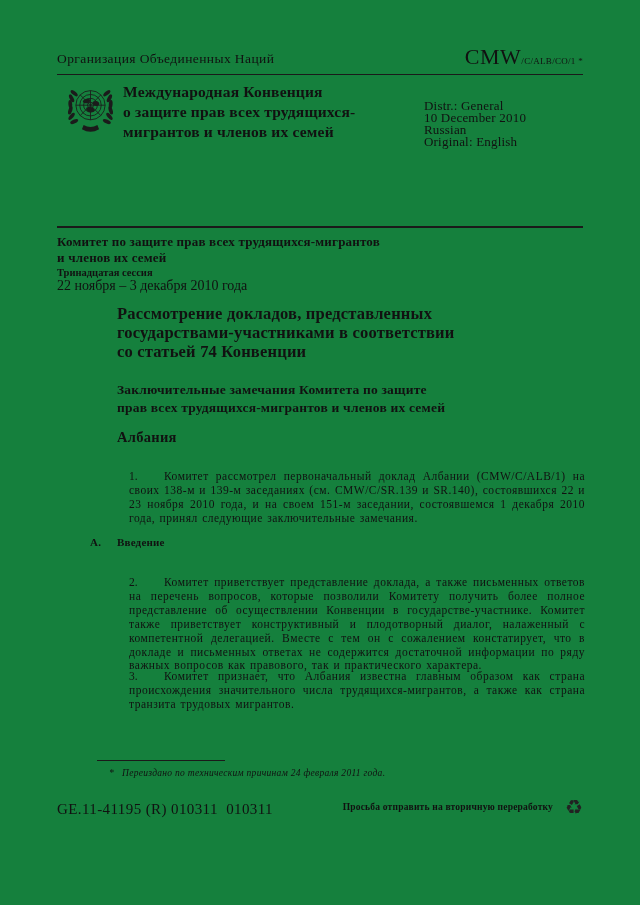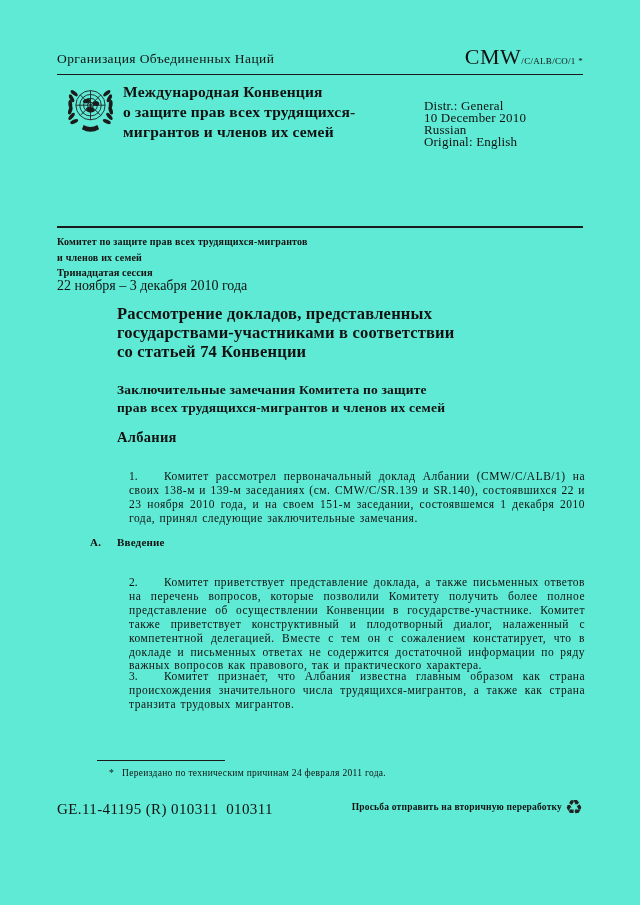--- a/index.html
+++ b/index.html
@@ -1,19 +1,19 @@
 <!DOCTYPE html>
 <html><head>
 <meta charset="utf-8">
 <style>
   html,body{margin:0;padding:0;background:#ffffff;}
   .page{
     position:relative;
     width:640px;height:905px;
-    background:#5eead4;
+    background:#15803d;
     color:#111;
     font-family:"Liberation Serif","DejaVu Serif",serif;
     overflow:hidden;
   }
   .abs{position:absolute;}
 
   
   .org-name{left:57px;top:51px;font-size:13.5px;letter-spacing:.4px;}
   .doc-symbol{right:57px;top:44px;text-align:right;white-space:nowrap;}
   .sym-main{font-size:22px;letter-spacing:.5px;}
@@ -23,21 +23,21 @@
   
   .emblem{left:63px;top:83px;}
   .mast-title{left:123px;top:82px;font-weight:bold;font-size:15.5px;line-height:20px;letter-spacing:.2px;}
   .mast-title span{display:block;}
   .distr{left:424px;top:100px;font-size:13px;line-height:12px;letter-spacing:.2px;}
   .distr span{display:block;}
   .rule-thick{left:57px;width:526px;top:226px;height:2px;background:#1a1a1a;}
 
   
   .committee{left:57px;top:234px;}
-  .c-main{font-weight:bold;font-size:10px;line-height:15.5px;letter-spacing:.2px;}
+  .c-main{font-weight:bold;font-size:13px;line-height:15.5px;letter-spacing:.2px;}
   .c-sess{font-weight:bold;font-size:10.5px;line-height:13px;margin-top:1px;}
   .c-date{font-size:14px;line-height:13px;}
 
   
   .doc-title{left:117px;top:304px;font-weight:bold;font-size:16.5px;line-height:19px;letter-spacing:.2px;}
   .doc-title span{display:block;}
   .doc-subtitle{left:117px;top:381px;font-weight:bold;font-size:13.5px;line-height:18px;letter-spacing:.2px;}
   .doc-subtitle span{display:block;}
   .country{left:117px;top:429px;font-weight:bold;font-size:14.5px;letter-spacing:.3px;text-align:center;}
 
@@ -46,26 +46,26 @@
   .p1{left:117px;top:458px;}
   .p2{left:117px;top:564px;}
   .p3{left:117px;top:658px;}
   .pnum{display:inline-block;width:35px;letter-spacing:0;}
 
   .section-h{left:90px;top:536px;font-weight:bold;font-size:11px;letter-spacing:.2px;}
   .sec-letter{display:inline-block;width:27px;}
 
   
   .fn-rule{left:97px;top:760px;width:128px;height:1px;background:#1a1a1a;}
-  .footnote{left:97px;top:768px;width:440px;font-size:9.5px;letter-spacing:.3px;}
+  .footnote{left:97px;top:768px;width:440px;font-size:9.5px;letter-spacing:.3px;font-style:italic;}
   .fn-marker{display:inline-block;width:13px;margin-left:12px;}
 
   
   .footer-left{left:57px;top:801px;font-size:15px;letter-spacing:.4px;white-space:pre;}
-  .footer-right{right:57px;top:797px;display:flex;align-items:center;gap:3px;}
+  .footer-right{right:57px;top:797px;display:flex;align-items:center;gap:12px;}
   .recycle-text{font-weight:bold;font-size:9.5px;letter-spacing:.2px;}
   .recycle-glyph{font-family:"DejaVu Sans",sans-serif;font-size:20px;line-height:20px;color:#222;}
 </style>
 </head>
 <body>
 
 <div class="page">
 
   <div class="abs org-name">Организация Объединенных Наций</div>
   <div class="abs doc-symbol"><span class="sym-main">CMW</span><span class="sym-sub">/C/ALB/CO/1 *</span></div>

